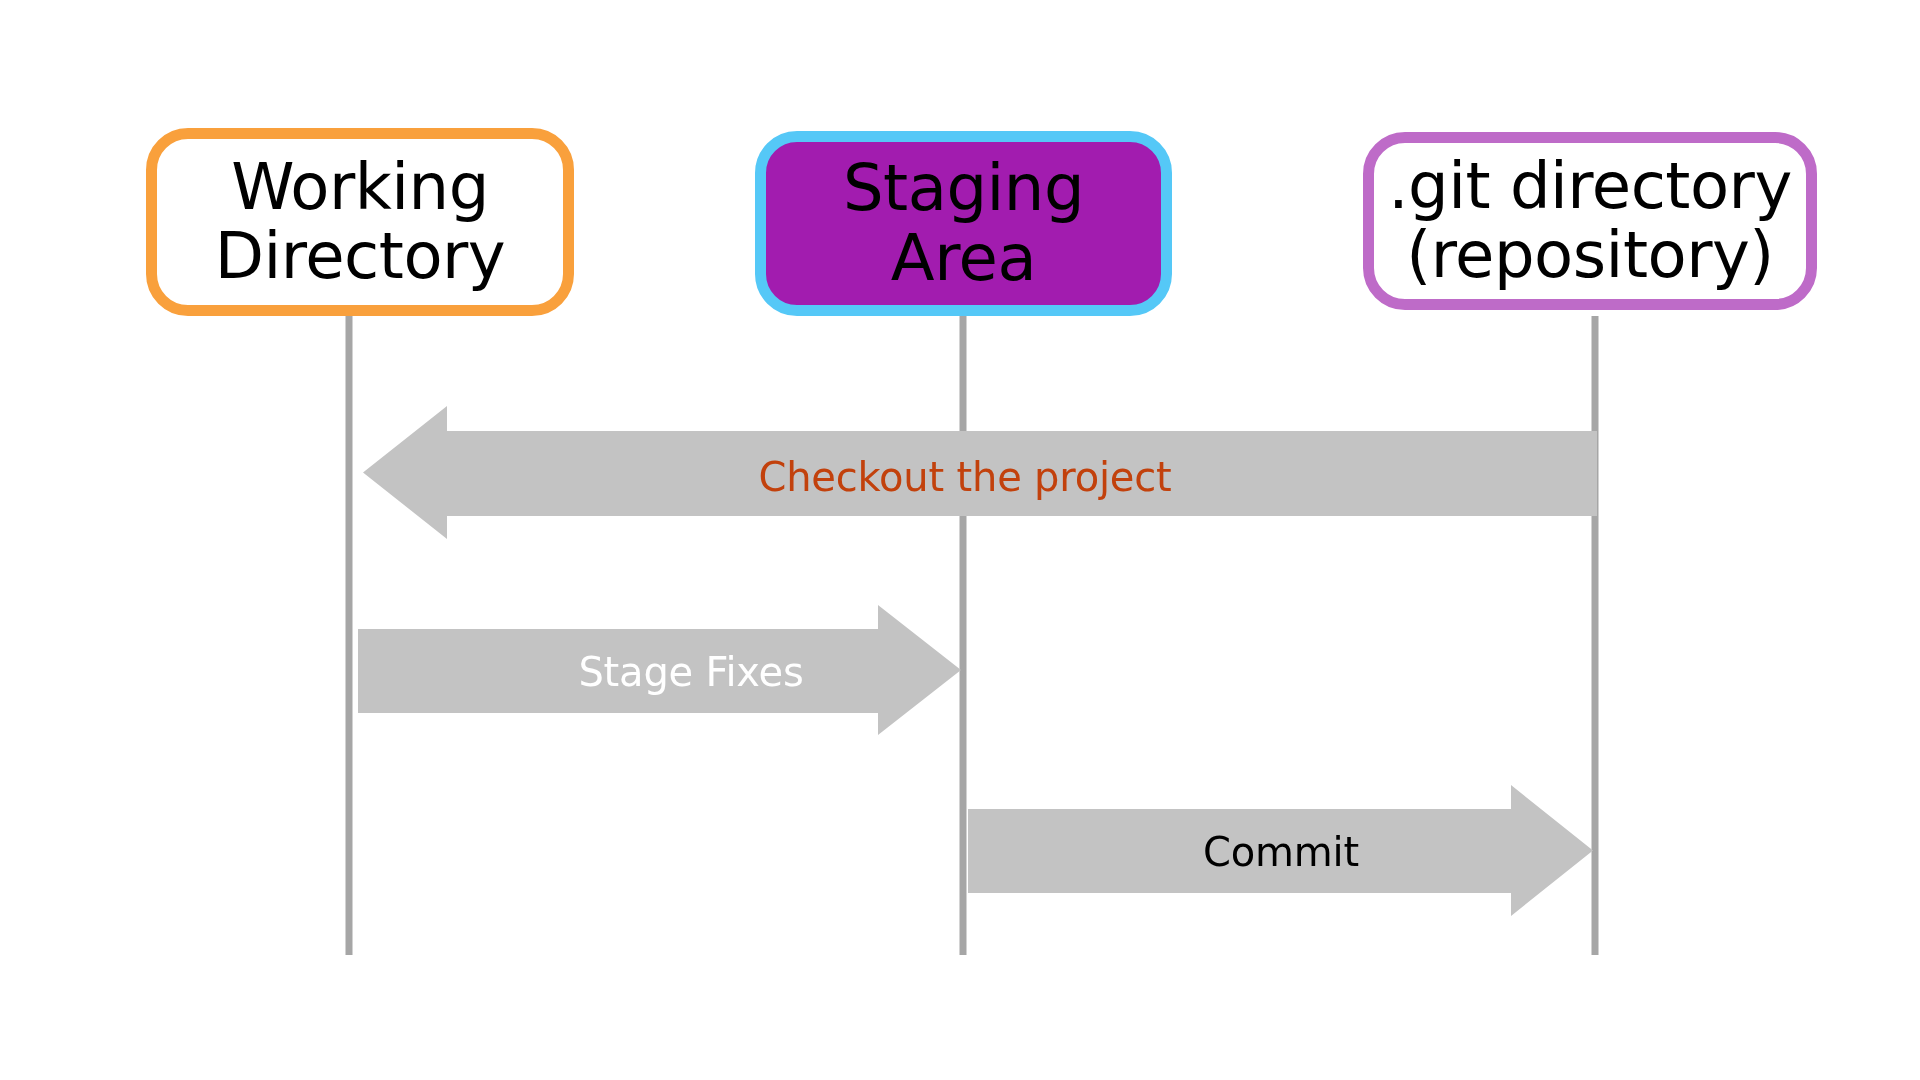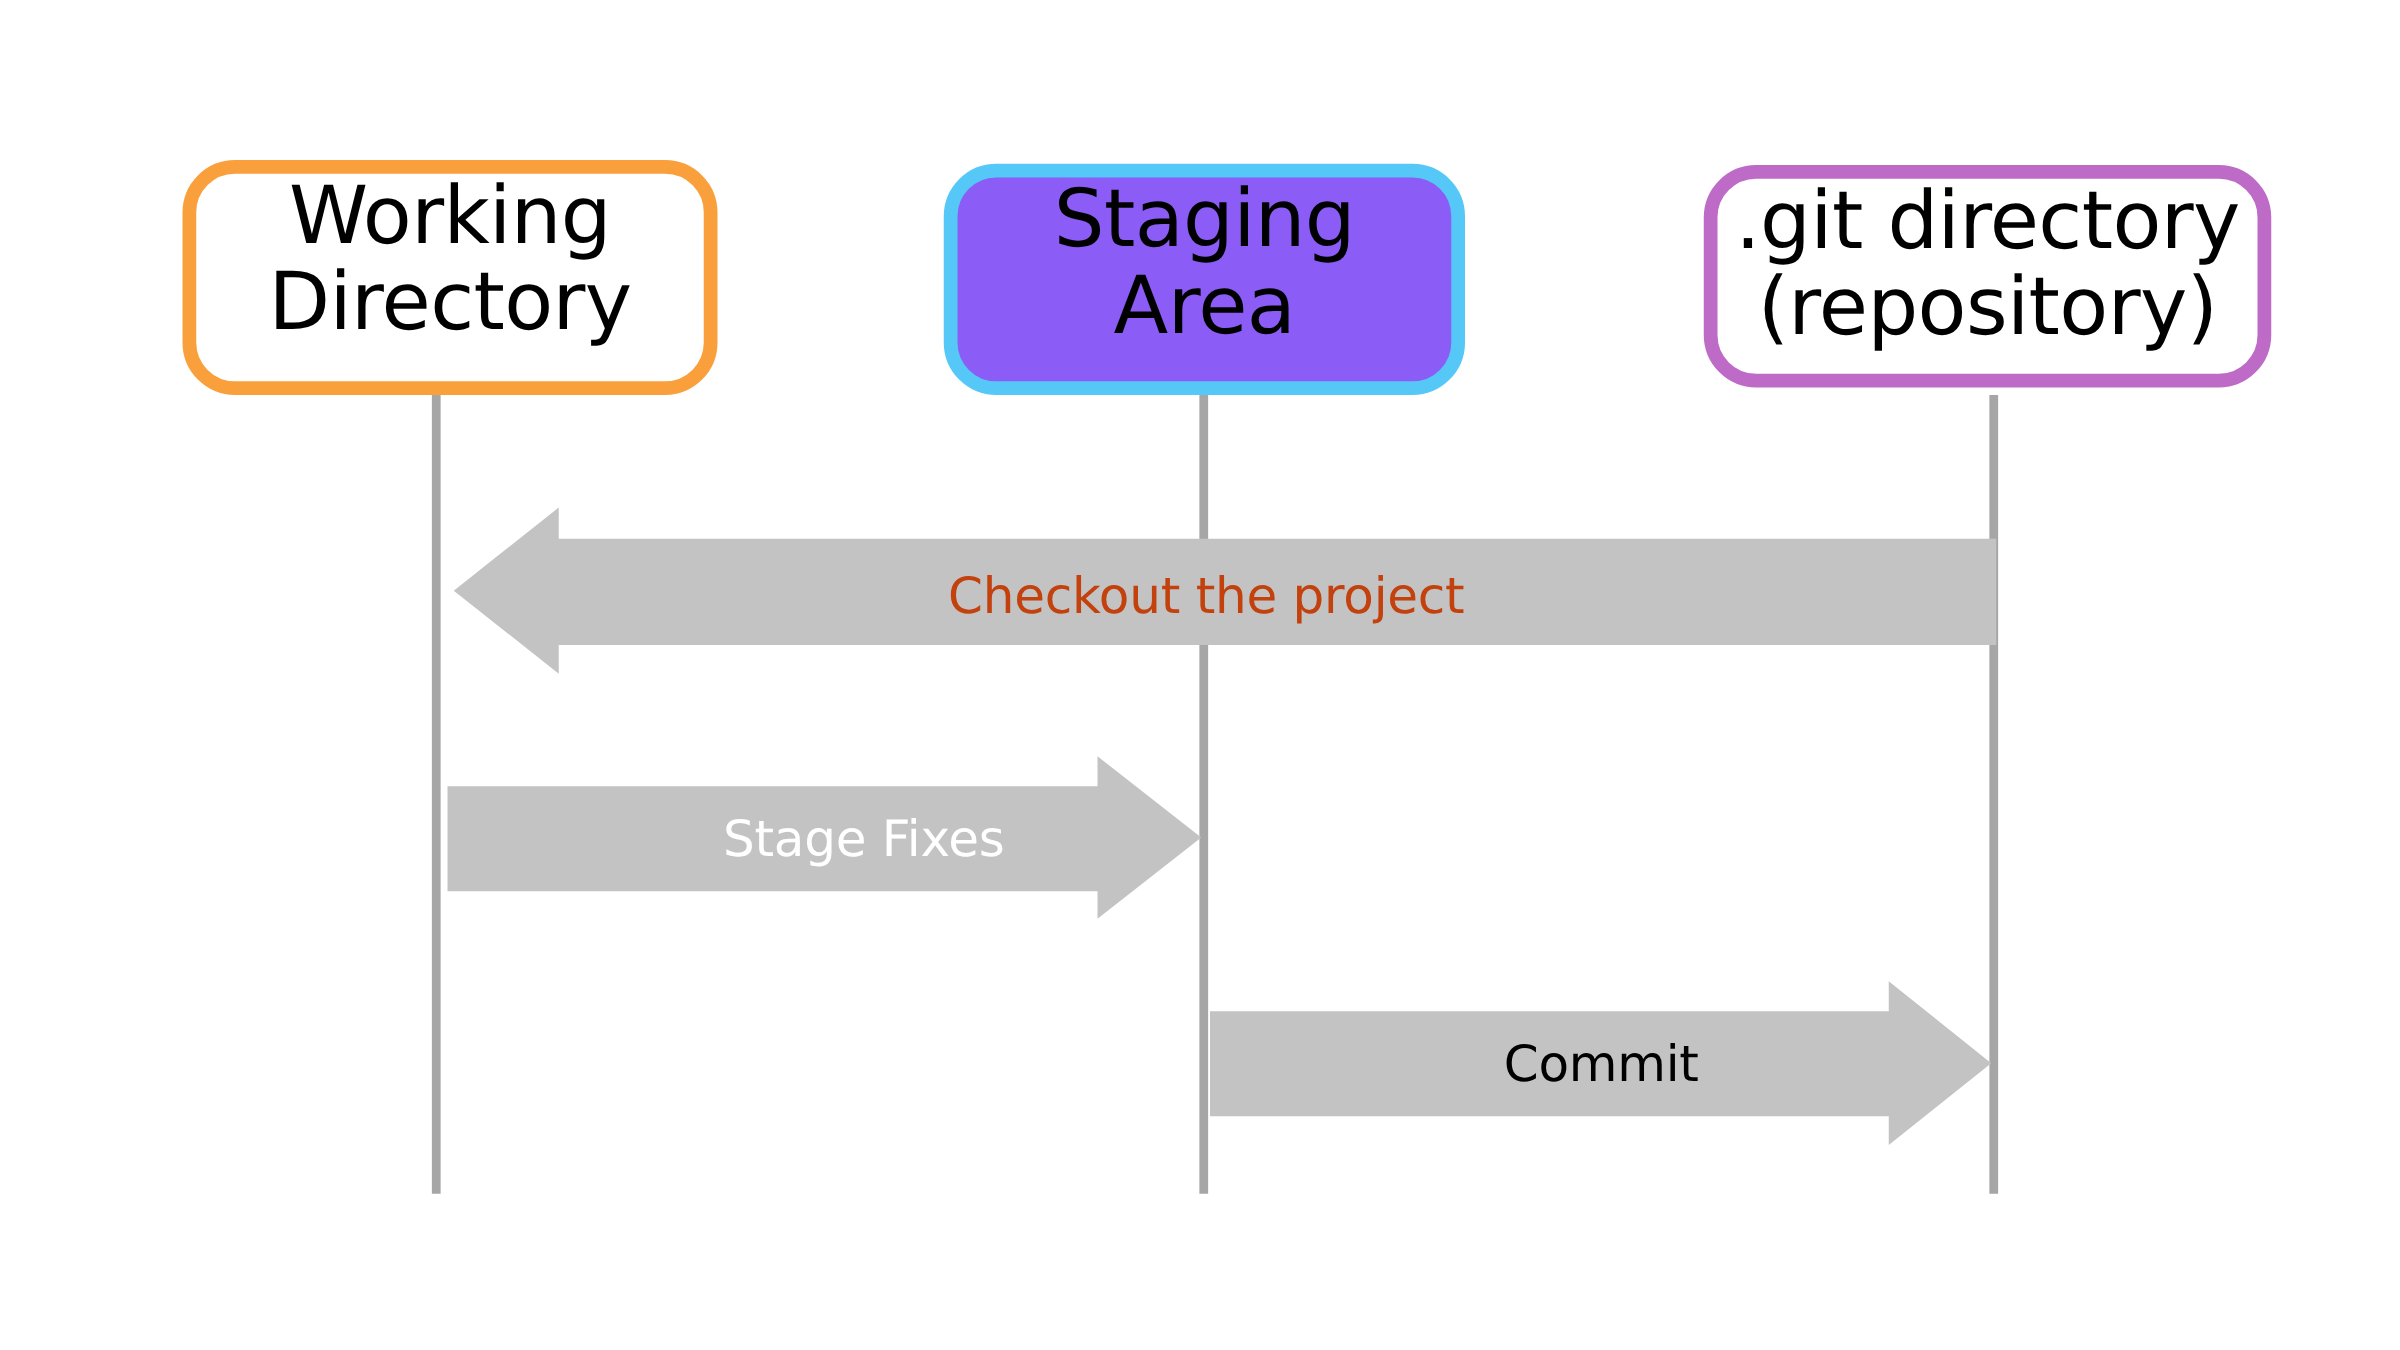--- a/index.html
+++ b/index.html
@@ -26,20 +26,21 @@
     width: 1920px;
     height: 1080px;
   }
   .node-box {
     position: absolute;
     box-sizing: border-box;
     background: #ffffff;
     border-style: solid;
     border-radius: 42px;
     display: flex;
+    align-items: center;
     justify-content: center;
     text-align: center;
     color: #000000;
     font-family: "DejaVu Sans", "Liberation Sans", sans-serif;
     font-size: 64px;
     line-height: 1.08;
     font-weight: 400;
     letter-spacing: -0.5px;
     white-space: pre-line;
   }
@@ -74,21 +75,21 @@
       <polygon id="ar-1" points="358,629 878,629 878,605 961,670 878,735 878,713 358,713" fill="#C3C3C3"></polygon>
       <polygon id="ar-2" points="968,809 1511,809 1511,785 1593,850.5 1511,916 1511,893 968,893" fill="#C3C3C3"></polygon>
     </g>
   </svg>
 
   <div class="node-box" id="node-0" style="left: 146px; top: 128px; width: 428px; height: 188px; border-color: rgb(249, 160, 60); background: rgb(255, 255, 255); color: rgb(0, 0, 0); border-width: 11px;">
     <span>Working
 Directory</span>
   </div>
 
-  <div class="node-box" id="node-1" style="left: 755px; top: 131px; width: 417px; height: 185px; border-color: rgb(85, 200, 247); background: #8b5cf6; color: rgb(0, 0, 0); border-width: 11px;">
+  <div class="node-box" id="node-1" style="left: 755px; top: 131px; width: 417px; height: 185px; border-color: rgb(85, 200, 247); background: #a21caf; color: rgb(0, 0, 0); border-width: 11px;">
     <span>Staging
 Area</span>
   </div>
 
   <div class="node-box" id="node-2" style="left: 1363px; top: 132px; width: 454px; height: 178px; border-color: rgb(190, 107, 200); background: rgb(255, 255, 255); color: rgb(0, 0, 0); border-width: 11px;">
     <span>.git directory
 (repository)</span>
   </div>
 
   <div class="arrow-label" id="alab-0" style="left: 965px; top: 477px; color: #c2410c;">Checkout the project</div>

